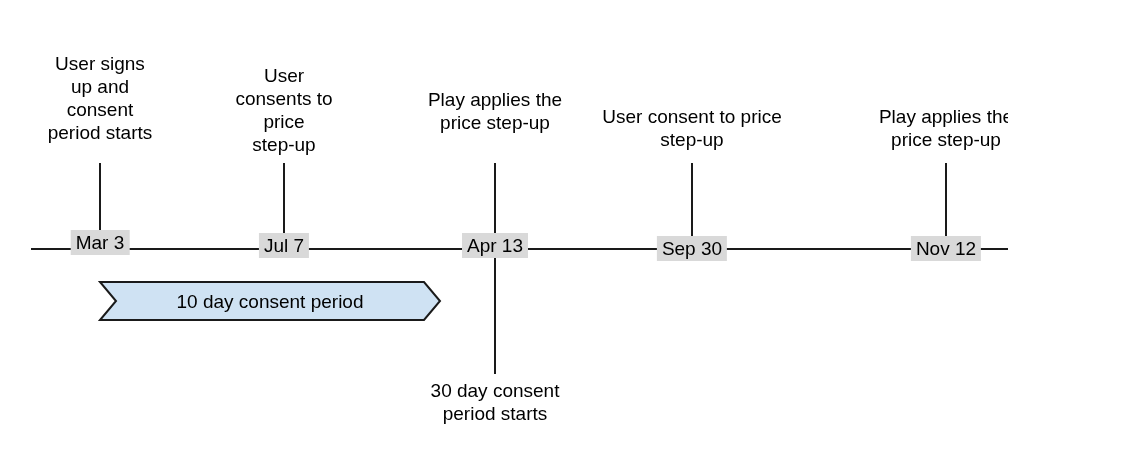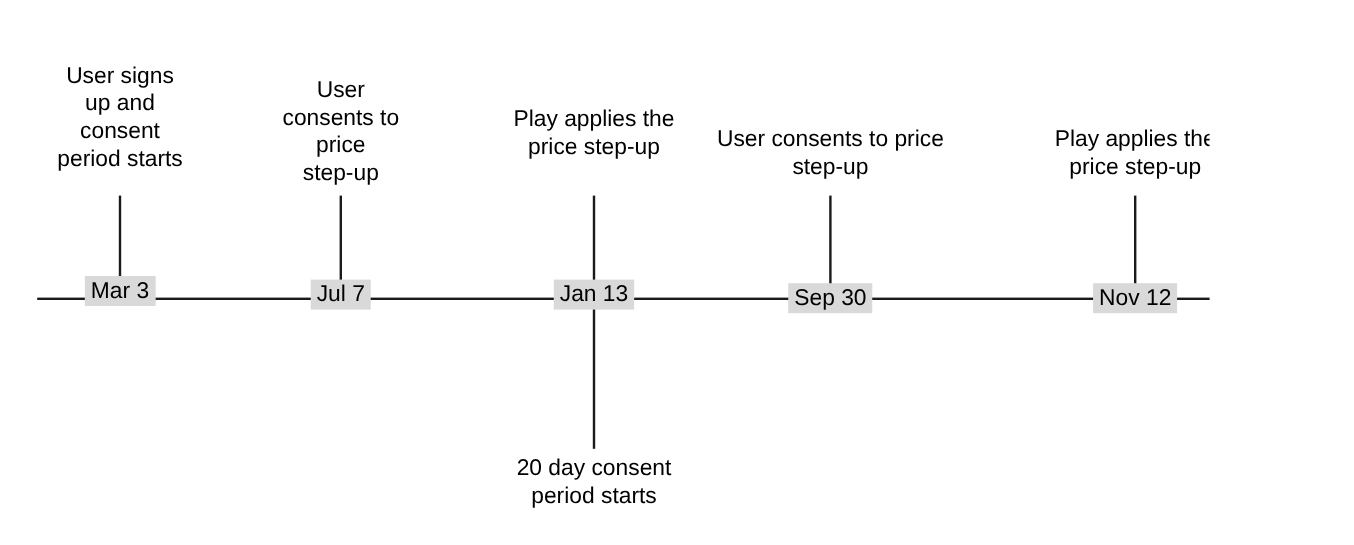--- a/index.html
+++ b/index.html
@@ -113,35 +113,41 @@
 price
 step-up</div>
     <div class="tick"></div>
     <div class="date-chip" style="top:209px">Jul 7</div>
   </div>
 
   <div class="event" style="left:495px">
     <div class="event-label" style="top:88px">Play applies the
 price step-up</div>
     <div class="tick" style="height:211px"></div>
-    <div class="date-chip" style="top:209px">Jan 13</div>
+    <div class="date-chip" style="top:209px">Apr 13</div>
   </div>
 
   <div class="event" style="left:692px">
-    <div class="event-label" style="top:105px">User consents to price
+    <div class="event-label" style="top:105px">User consent to price
 step-up</div>
     <div class="tick"></div>
     <div class="date-chip" style="top:212px">Sep 30</div>
   </div>
 
   <div class="event" style="left:946px">
     <div class="event-label" style="top:105px">Play applies the
 price step-up</div>
     <div class="tick"></div>
     <div class="date-chip" style="top:212px">Nov 12</div>
   </div>
 
+  <div class="banner" style="left:100px;width:340px">
+    <svg width="340" height="38" viewBox="0 0 340 38">
+      <polygon class="banner-shape" points="0,0 324,0 340,19 324,38 0,38 16,19"></polygon>
+    </svg>
+    <div class="banner-label">10 day consent period</div>
+  </div>
 
 
-  <div class="note">20 day consent
+  <div class="note">30 day consent
 period starts</div>
 
 </div>
 
 </body></html>

